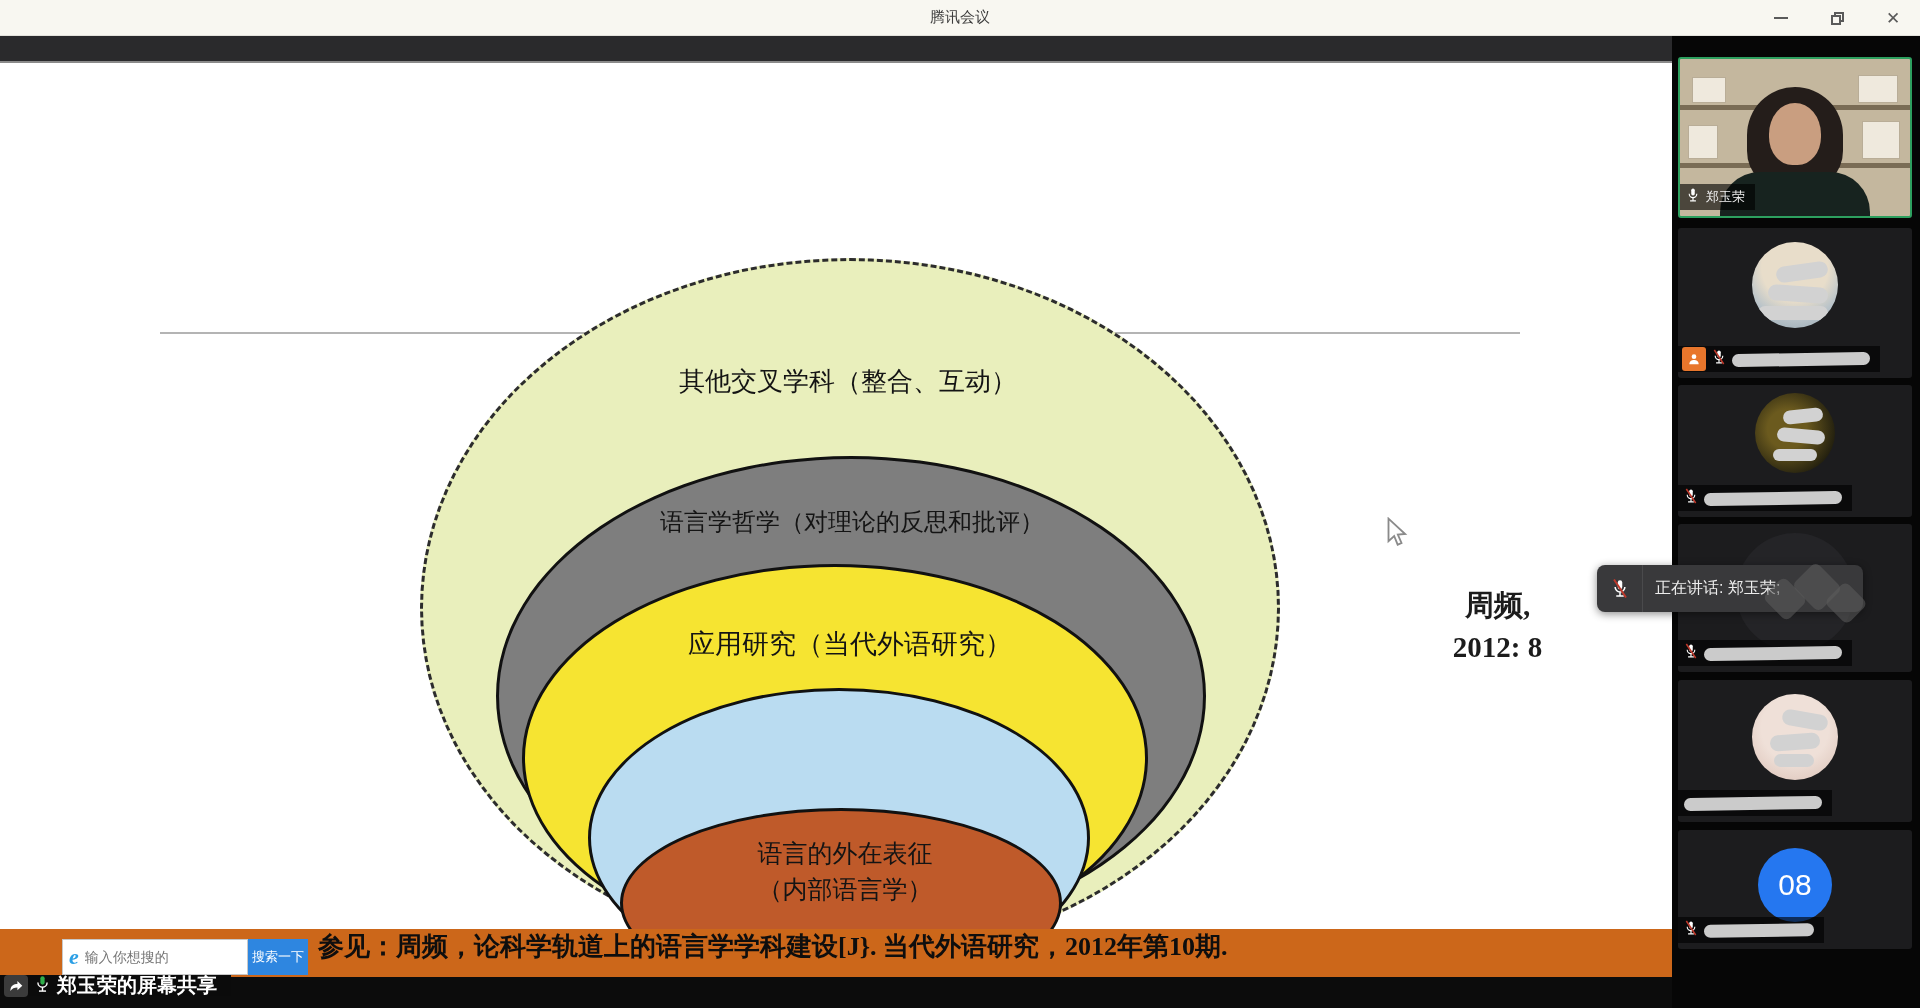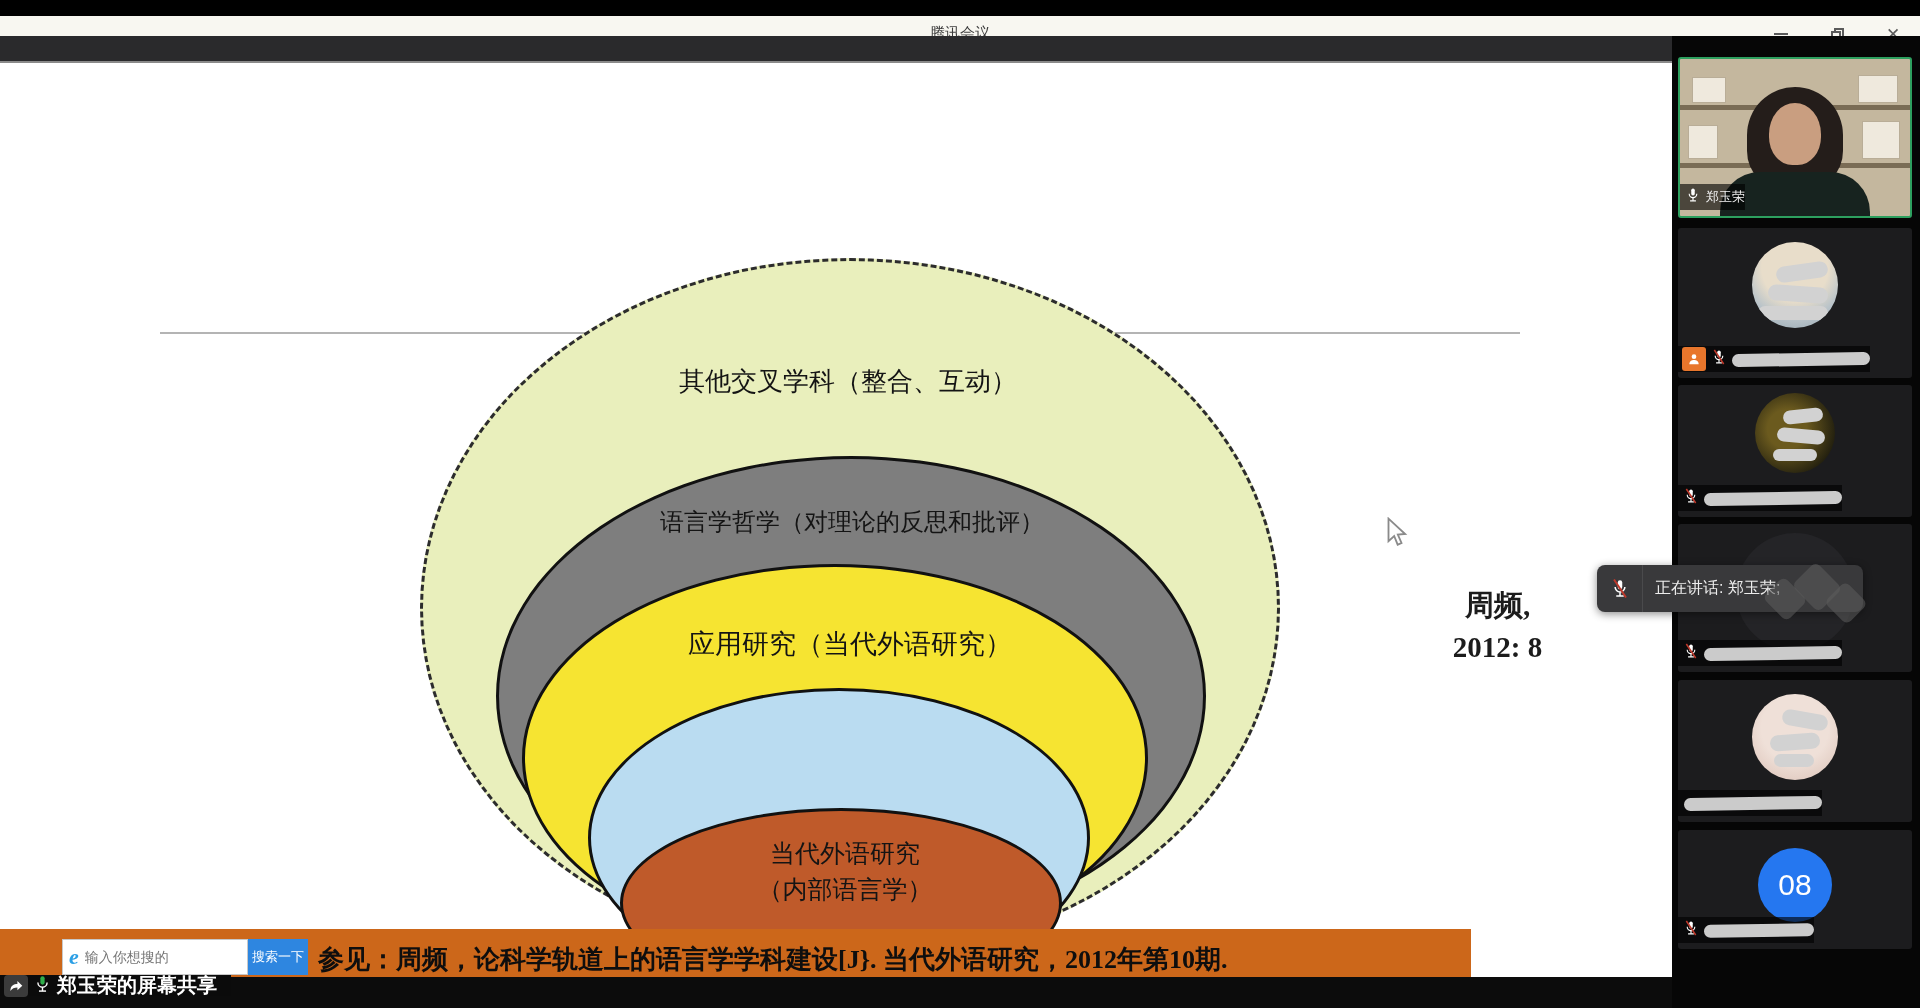--- a/index.html
+++ b/index.html
@@ -1,21 +1,21 @@
 <!DOCTYPE html>
 <html><head>
 <meta charset="utf-8">
 <style>
   * { margin:0; padding:0; box-sizing:border-box; }
   html,body { width:1920px; height:1008px; overflow:hidden; background:#000;
               font-family:"Liberation Sans", sans-serif; }
   #app { position:relative; width:1920px; height:1008px; }
 
   
-  .titlebar { position:absolute; left:0; top:16px; width:1920px; height:36px;
+  .titlebar { position:absolute; left:0; top:0; width:1920px; height:36px;
               background:#f8f7f1; border-bottom:1px solid #e3e2dc;
               display:flex; align-items:center; justify-content:center; }
   .titlebar .win-title { font-size:15px; color:#3c3c3c; }
   .win-controls { position:absolute; right:6px; top:0; height:36px;
                   display:flex; align-items:center; gap:26px; padding-right:6px; }
   .wc { width:30px; height:30px; display:flex; align-items:center; justify-content:center;
         color:#5a5a5a; font-size:17px; cursor:default; }
   .wc-min-line { width:14px; height:0; border-bottom:2px solid #5a5a5a; }
   .wc-restore { position:relative; width:13px; height:13px; }
   .wc-restore .sq-back { position:absolute; right:0; top:0; width:10px; height:10px;
@@ -56,22 +56,22 @@
   .ll-4 { left:843px; top:678px; font-size:25px; line-height:34px; }
   .ll-5 { left:845px; top:800px; font-size:25px; line-height:36px; }
 
   .side-note { position:absolute; left:1415px; top:548px; width:165px; z-index:6;
                font-family:"Liberation Serif", serif; font-weight:700; font-size:29px;
                color:#1c1c1c; text-align:center; line-height:42px; }
 
   .cursor { position:absolute; left:1383px; top:481px; z-index:40; }
 
   
-  .citation-bar { position:absolute; left:0; top:893px; width:1471px; height:48px;
-                  background:#cc671a; z-index:10; display:flex; align-items:flex-end; }
+  .citation-bar { position:absolute; left:0; top:893px; width:1672px; height:48px;
+                  background:#cc671a; z-index:10; display:flex; align-items:flex-start; }
   .citation-text { margin-left:318px; font-family:"Liberation Serif", serif;
                    font-weight:700; font-size:26px; color:#0e0e0e; white-space:nowrap; }
   .bottom-strip { position:absolute; left:0; top:941px; width:1672px; height:31px;
                   background:#0c0c0c; z-index:11; }
 
   
   .search-box { position:absolute; left:62px; top:903px; height:36px; z-index:12;
                 display:flex; }
   .search-field { width:186px; height:36px; background:#fff; border:1px solid #c8c8c8;
                   display:flex; align-items:center; padding-left:6px; gap:6px; }
@@ -108,21 +108,21 @@
   .book { position:absolute; background:#efe9dd; border:1px solid #b9ad97; }
   .person-hair { position:absolute; left:50%; top:28px; transform:translateX(-50%);
                  width:96px; height:104px; background:#241d1a; border-radius:48px 48px 40px 40px; }
   .person-face { position:absolute; left:50%; top:44px; transform:translateX(-50%);
                  width:52px; height:62px; background:#c99e80; border-radius:50% 50% 45% 45%; }
   .person-body { position:absolute; left:50%; bottom:-8px; transform:translateX(-50%);
                  width:150px; height:52px; background:#17231f; border-radius:40px 40px 0 0; }
 
   .name-bar { position:absolute; left:0; bottom:6px; height:26px; z-index:3;
               background:rgba(0,0,0,0.62); display:flex; align-items:center;
-              padding:0 0 0 6px; gap:6px; }
+              padding:0 10px 0 6px; gap:6px; }
   .name-text { color:#f2f2f2; font-size:13px; white-space:nowrap; }
   .redact-blob { width:138px; height:13px; background:#cbcbcb; border-radius:7px;
                  transform:rotate(-1deg); }
   .redact-blob.short { width:110px; }
 
   .host-badge { width:24px; height:24px; background:#e8762c; border-radius:3px;
                 display:flex; align-items:center; justify-content:center; margin-left:-2px; }
 
   .avatar { position:absolute; left:50%; top:14px; transform:translateX(-50%);
             width:86px; height:86px; border-radius:50%; overflow:hidden; }
@@ -176,21 +176,21 @@
     <div class="ellipse el-outer"></div>
     <div class="ellipse el-gray"></div>
     <div class="ellipse el-yellow"></div>
     <div class="ellipse el-blue"></div>
     <div class="ellipse el-orange"></div>
 
     <div class="layer-label ll-1">其他交叉学科（整合、互动）</div>
     <div class="layer-label ll-2">语言学哲学（对理论的反思和批评）</div>
     <div class="layer-label ll-3">应用研究（当代外语研究）</div>
     <div class="layer-label ll-5">
-      <div>当代外语研究</div>
+      <div>语言的外在表征</div>
       <div>（内部语言学）</div>
     </div>
 
     <div class="side-note">
       <div>周频,</div>
       <div>2012: 8</div>
     </div>
 
     <svg class="cursor" width="26" height="30" viewBox="0 0 13 18">
       <path d="M2,1 L2,14.5 L5.4,11.4 L7.5,16.6 L9.8,15.6 L7.6,10.6 L12,10.2 Z" fill="#fdfdfd" stroke="#8a8a8a" stroke-width="1.1"></path>

